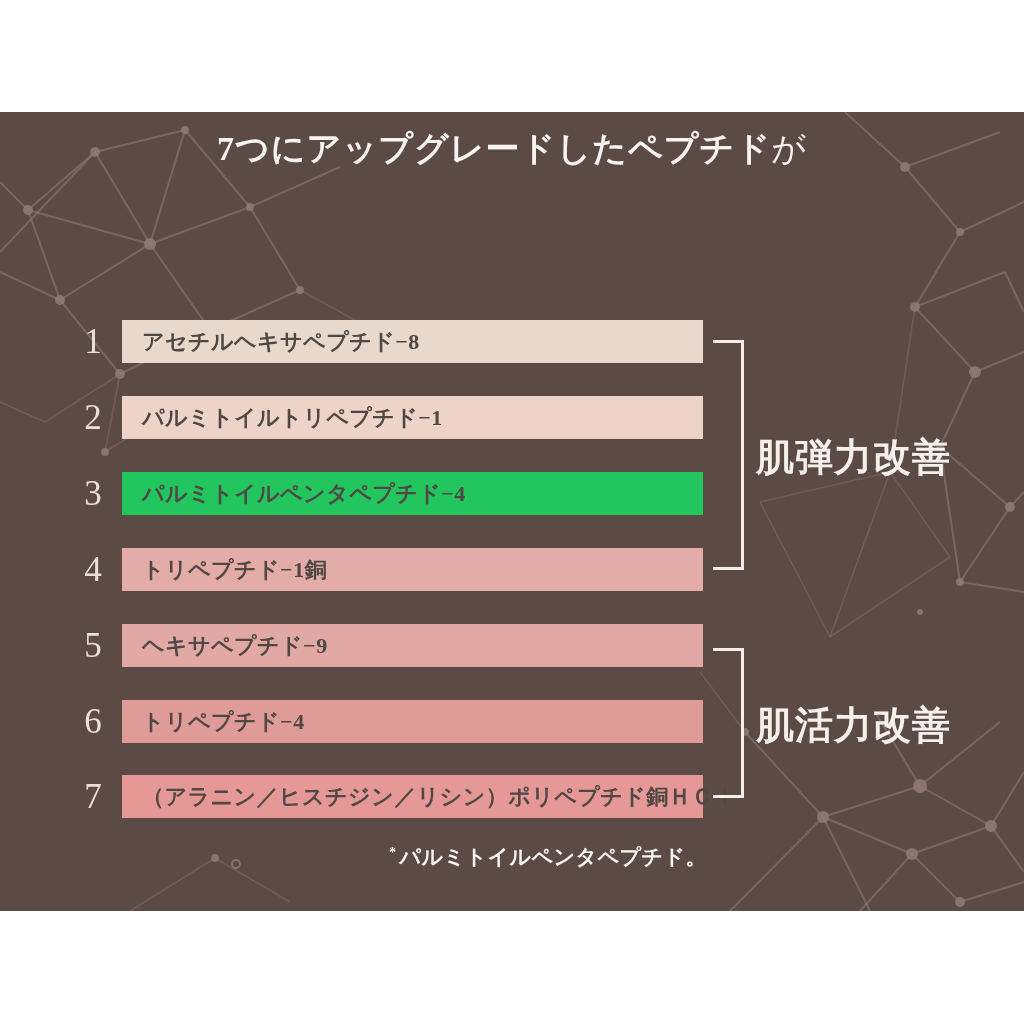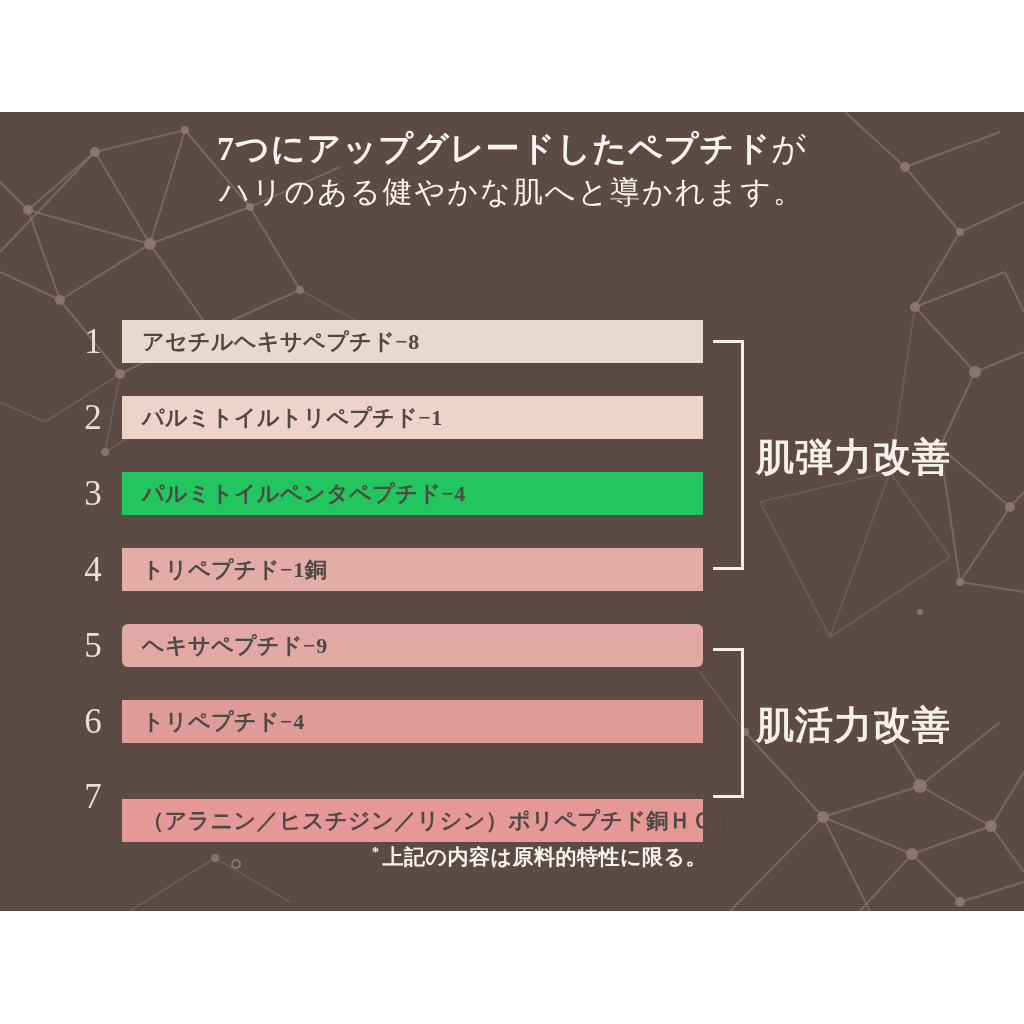--- a/index.html
+++ b/index.html
@@ -156,21 +156,20 @@
         <circle cx="745" cy="620" r="4"></circle>
 
       <line class="faint" x1="215" y1="746" x2="130" y2="799"></line>
         <line class="faint" x1="215" y1="746" x2="290" y2="790"></line>
       <circle cx="215" cy="746" r="4"></circle>
         <circle class="ring" cx="236" cy="752" r="4"></circle>
     </svg>
 
     <div class="title">
       <div class="t1"><b>7つにアップグレードしたペプチド</b><span class="suffix">が</span></div>
-      <div class="t2">ハリのある健やかな肌へと導かれます。</div>
     </div>
 
     <div>
   <div class="row" style="top: 208px;">
     <span class="num">1</span>
     <div class="bar" style="background: rgb(232, 217, 204);">
       <span class="bar-label">アセチルヘキサペプチド−8</span>
     </div>
   </div>
 
@@ -190,40 +189,40 @@
 
   <div class="row" style="top: 436px;">
     <span class="num">4</span>
     <div class="bar" style="background: rgb(227, 172, 167); text-align: center;">
       <span class="bar-label">トリペプチド−1銅</span>
     </div>
   </div>
 
   <div class="row" style="top: 512px;">
     <span class="num">5</span>
-    <div class="bar" style="background: rgb(226, 168, 163); border-radius: 6px;">
+    <div class="bar" style="background: rgb(226, 168, 163);">
       <span class="bar-label">ヘキサペプチド−9</span>
     </div>
   </div>
 
   <div class="row" style="top: 588px;">
     <span class="num">6</span>
     <div class="bar" style="background: rgb(223, 155, 151);">
       <span class="bar-label">トリペプチド−4</span>
     </div>
   </div>
 
   <div class="row" style="top: 663px;">
     <span class="num">7</span>
-    <div class="bar" style="background: rgb(229, 152, 150); margin-top: 24px;">
+    <div class="bar" style="background: rgb(229, 152, 150);">
       <span class="bar-label">（アラニン／ヒスチジン／リシン）ポリペプチド銅ＨＣｌ</span>
     </div>
   </div>
 </div>
 
     <div class="bracket b1"></div>
     <div class="glabel g1">肌弾力改善</div>
     <div class="bracket b2"></div>
     <div class="glabel g2">肌活力改善</div>
 
-    <div class="footnote"><span class="ast">*</span><span>上記の内容は原料的特性に限る。</span></div>
+    <div class="footnote"><span class="ast">*</span><span>パルミトイルペンタペプチド。</span></div>
   </div>
 </div>
 
 </body></html>

